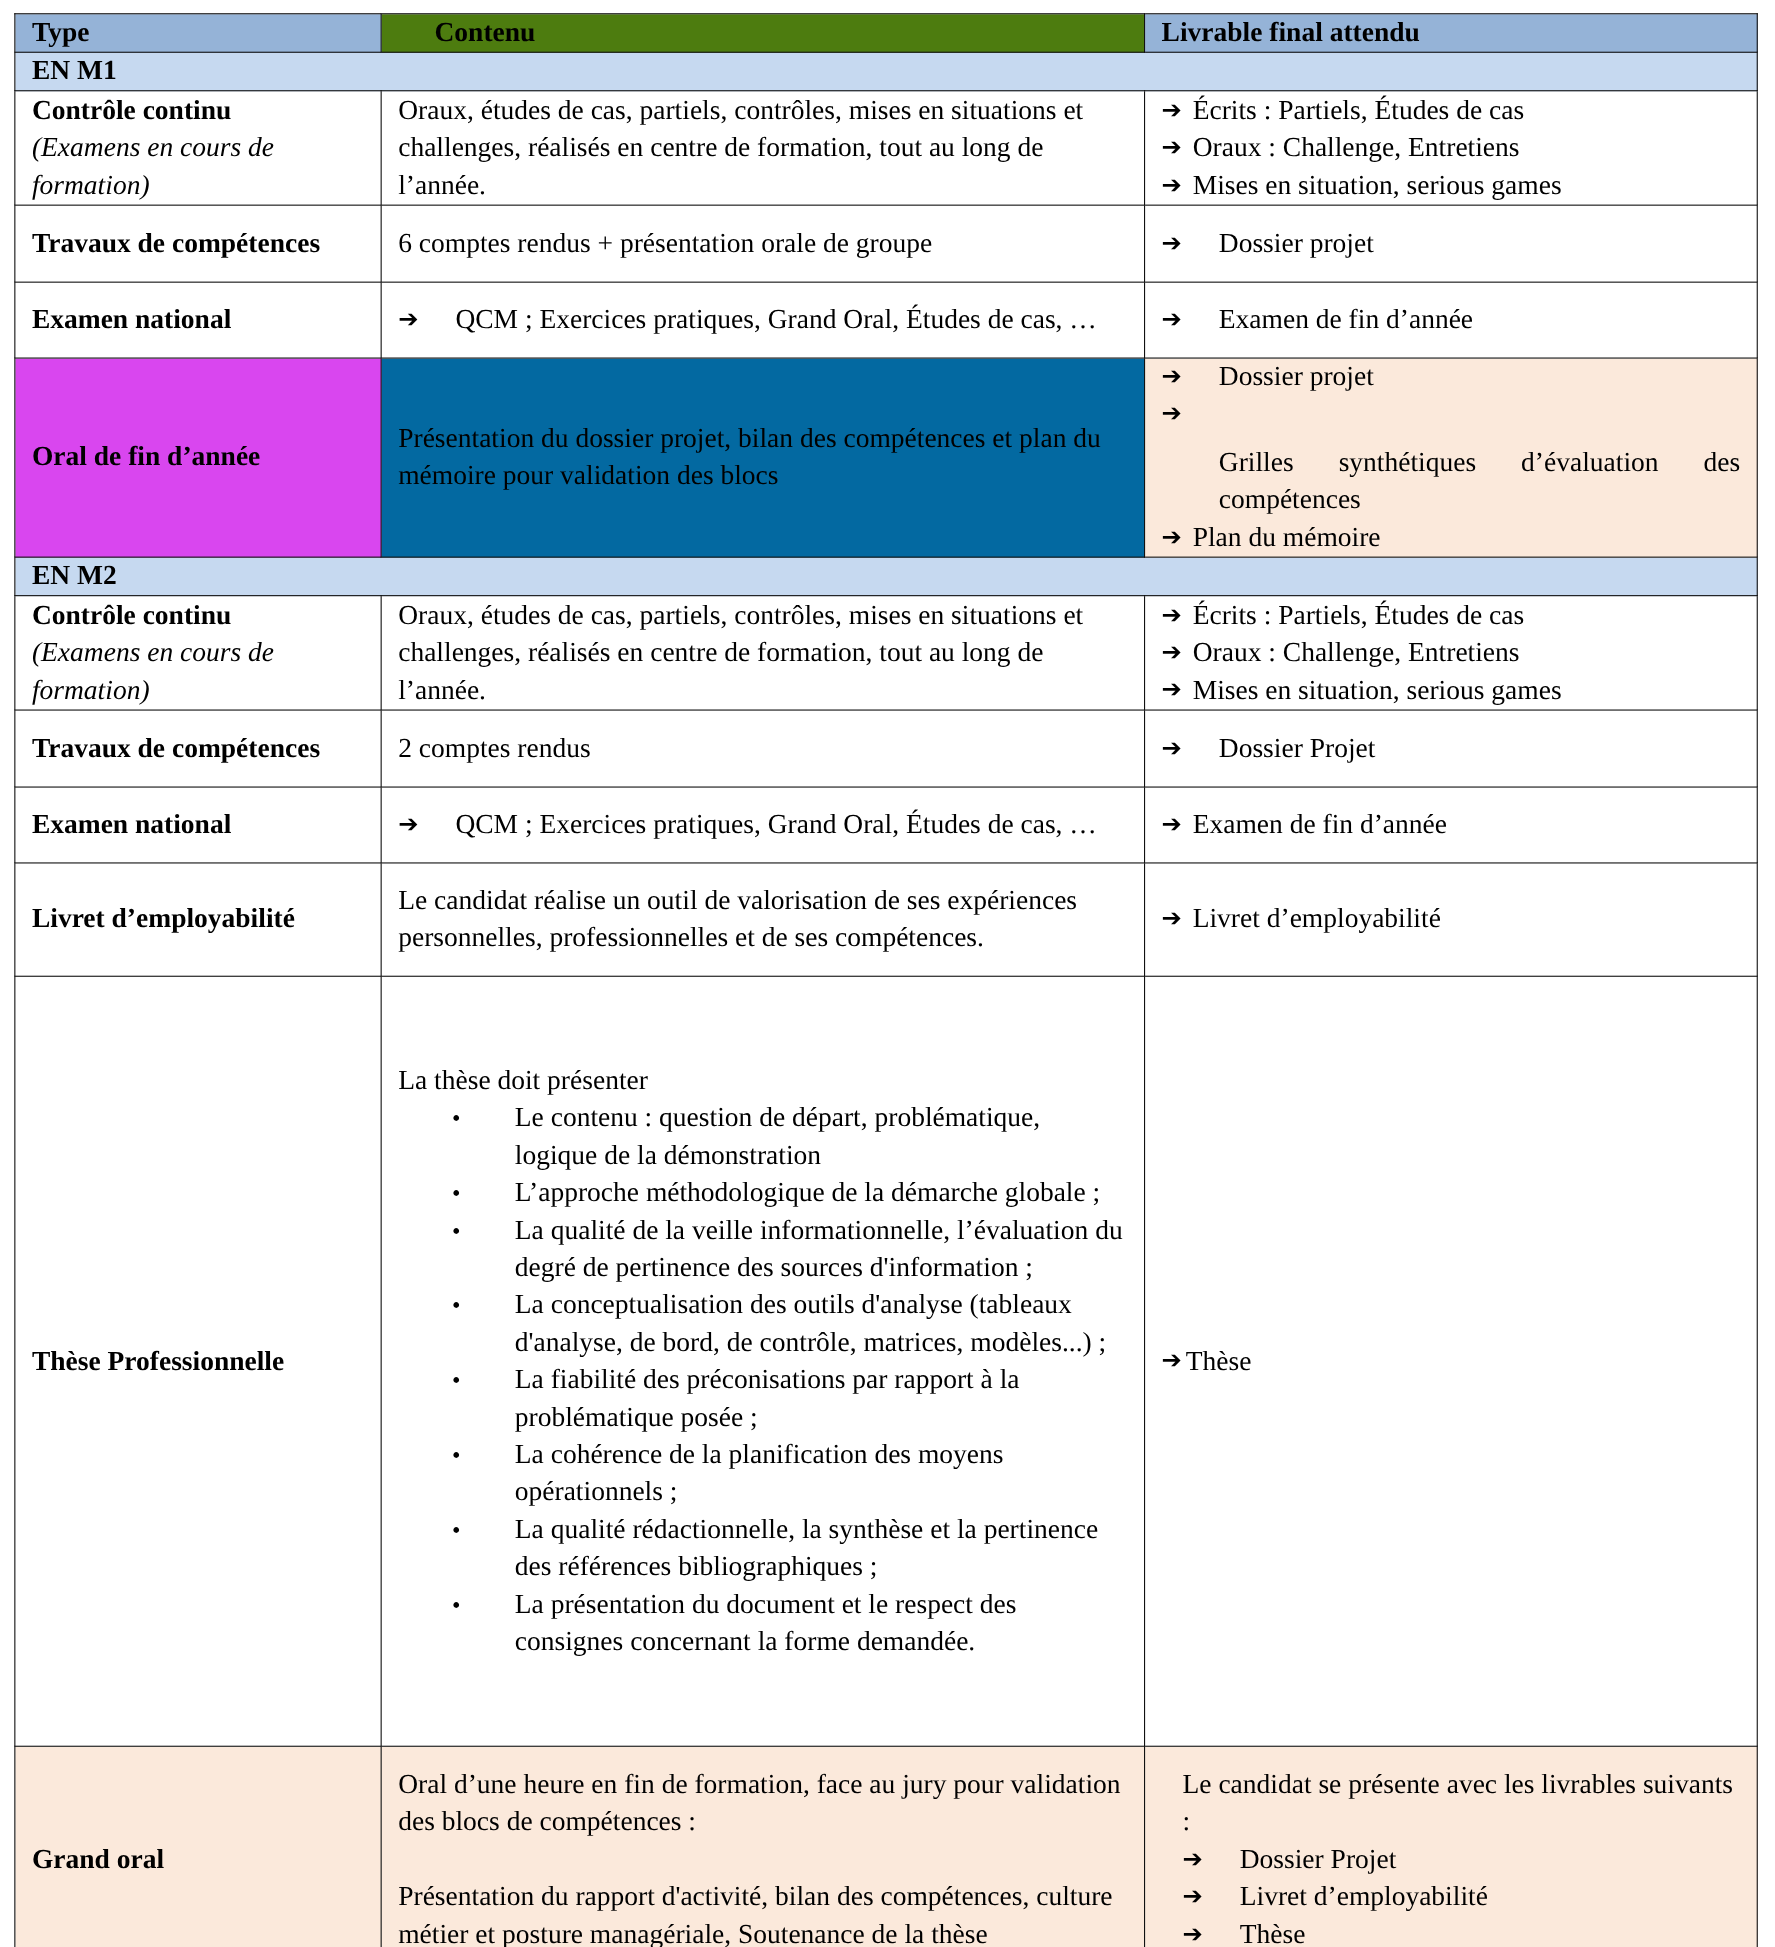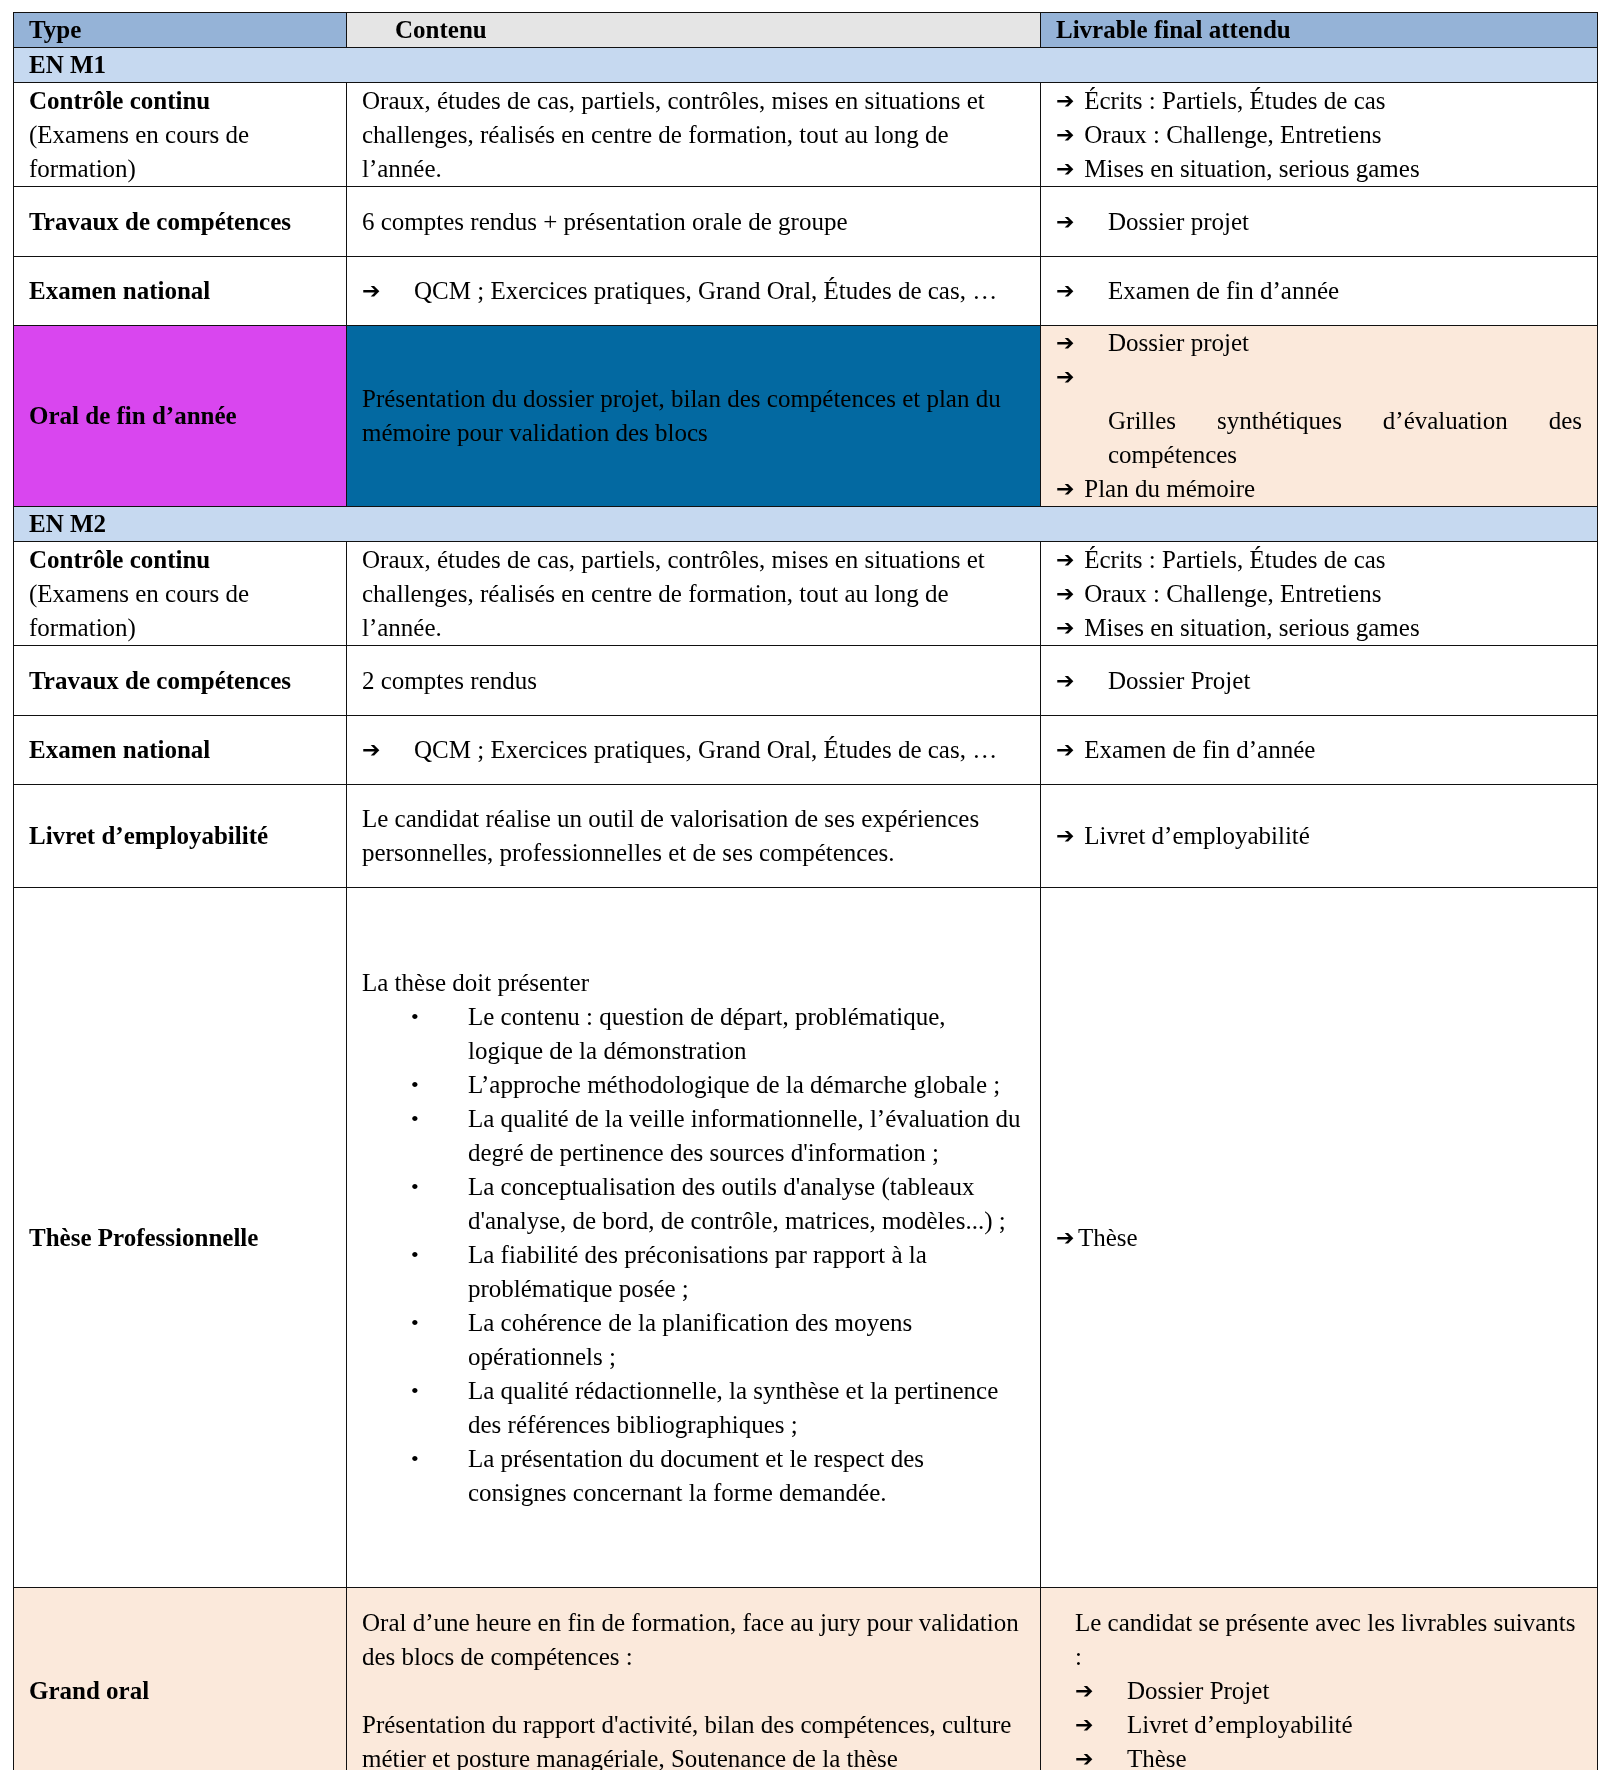--- a/index.html
+++ b/index.html
@@ -7,21 +7,21 @@
       font-family: "Liberation Serif", "DejaVu Serif", serif; color: #000; }
     table.main { position: absolute; left: 13px; top: 12px; width: 1584px;
       border-collapse: collapse; table-layout: fixed; border-radius: 24px; }
     table.main td, table.main th { border: 1.6px solid #111; padding: 0 15px;
       font-size: 25px; line-height: 34px; vertical-align: middle; text-align: left; }
     col.c1 { width: 333px; } col.c2 { width: 694px; } col.c3 { width: 557px; }
     th.hdr { background: #95B3D7; font-weight: bold; text-align: center; height: 33px; line-height: 30px; padding: 0; }
     td.section { background: #C6D9F0; font-weight: bold; text-align: center; height: 34px; line-height: 30px; padding: 0; margin-left: 29px; }
     tr.peach td { background: #FBE9DB; }
     .type-label { font-weight: bold; display: block; }
-    .type-sub { font-weight: normal; display: block; }
+    .type-sub { font-weight: normal; display: block; font-style: italic; }
     .arrow { display: inline-block; font-weight: bold; font-family: "DejaVu Sans", sans-serif;
       font-size: 22px; width: 22px; text-align: left; vertical-align: 1px; }
     .arrow.wide { width: 52px; }
     .line { display: block; }
     .hang { display: flex; align-items: flex-start; }
     .hang .arrow { flex: 0 0 52px; }
     .hang .txt { flex: 1; }
     .justify { text-align: justify; text-align-last: left; margin-top: 44px; }
     ul.bul { margin: 0; padding: 0 0 0 0; list-style: none; }
     ul.bul li { position: relative; padding-left: 106px; }
@@ -34,21 +34,21 @@
 
 <table class="main">
   <colgroup>
       <col class="c1">
       <col class="c2">
       <col class="c3">
     </colgroup>
   <thead>
     <tr>
       <th class="hdr" style="background: rgb(149, 179, 215);">Type</th>
-      <th class="hdr" style="background: #e5e5e5; padding-left: 48px;">Contenu</th>
+      <th class="hdr" style="background: #4d7c0f; padding-left: 48px;">Contenu</th>
       <th class="hdr" style="background: rgb(149, 179, 215);">Livrable final attendu</th>
     </tr>
   </thead>
   <tbody>
 
     <tr>
       <td class="section" colspan="3" style="background: rgb(198, 217, 240);">EN M1</td>
     </tr>
 
     <tr style="height:104px">

